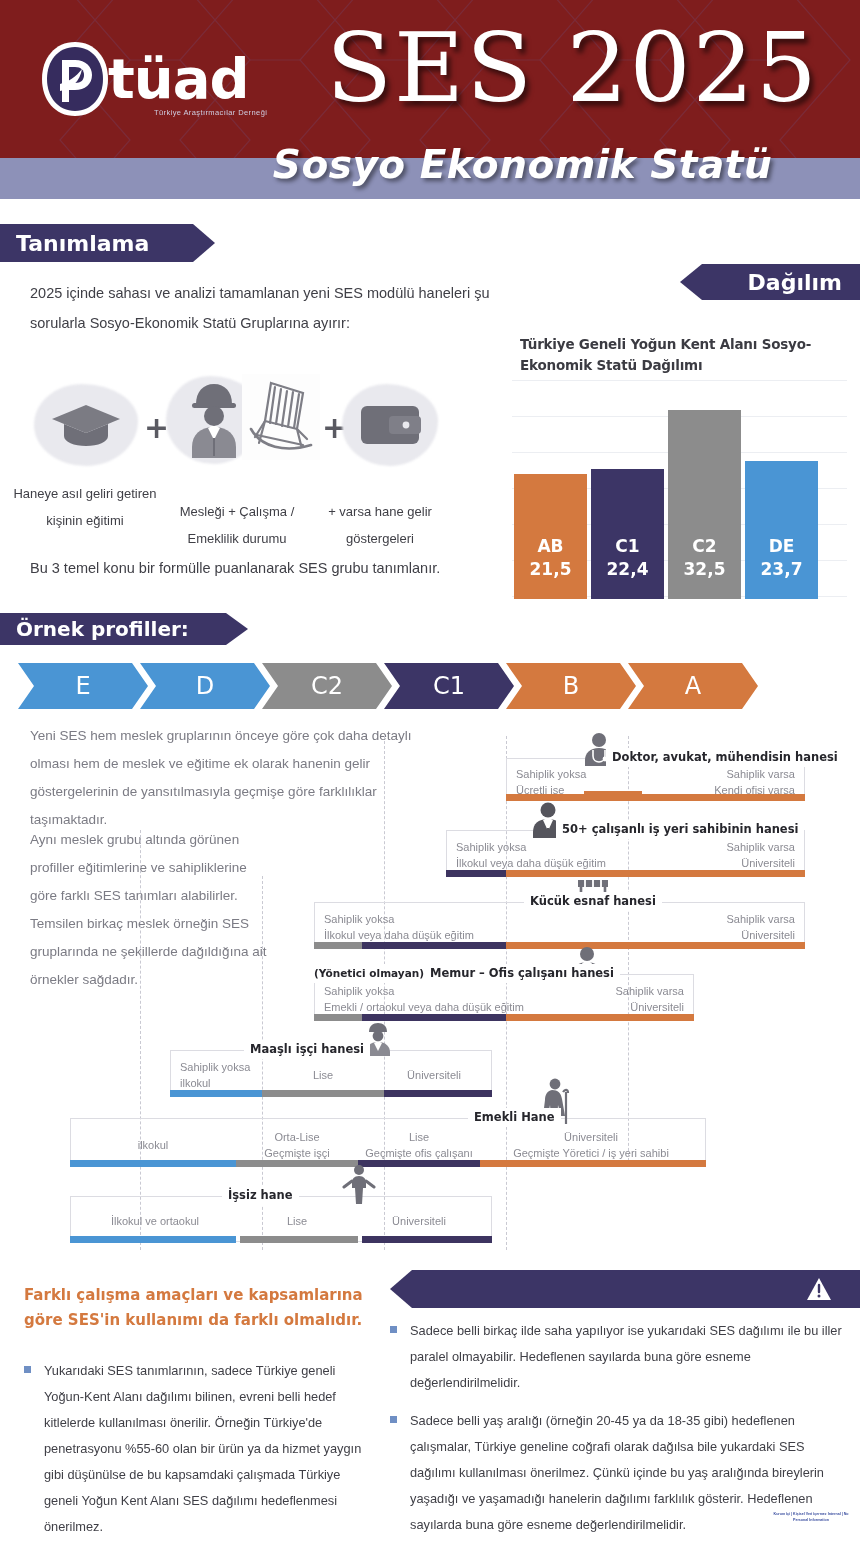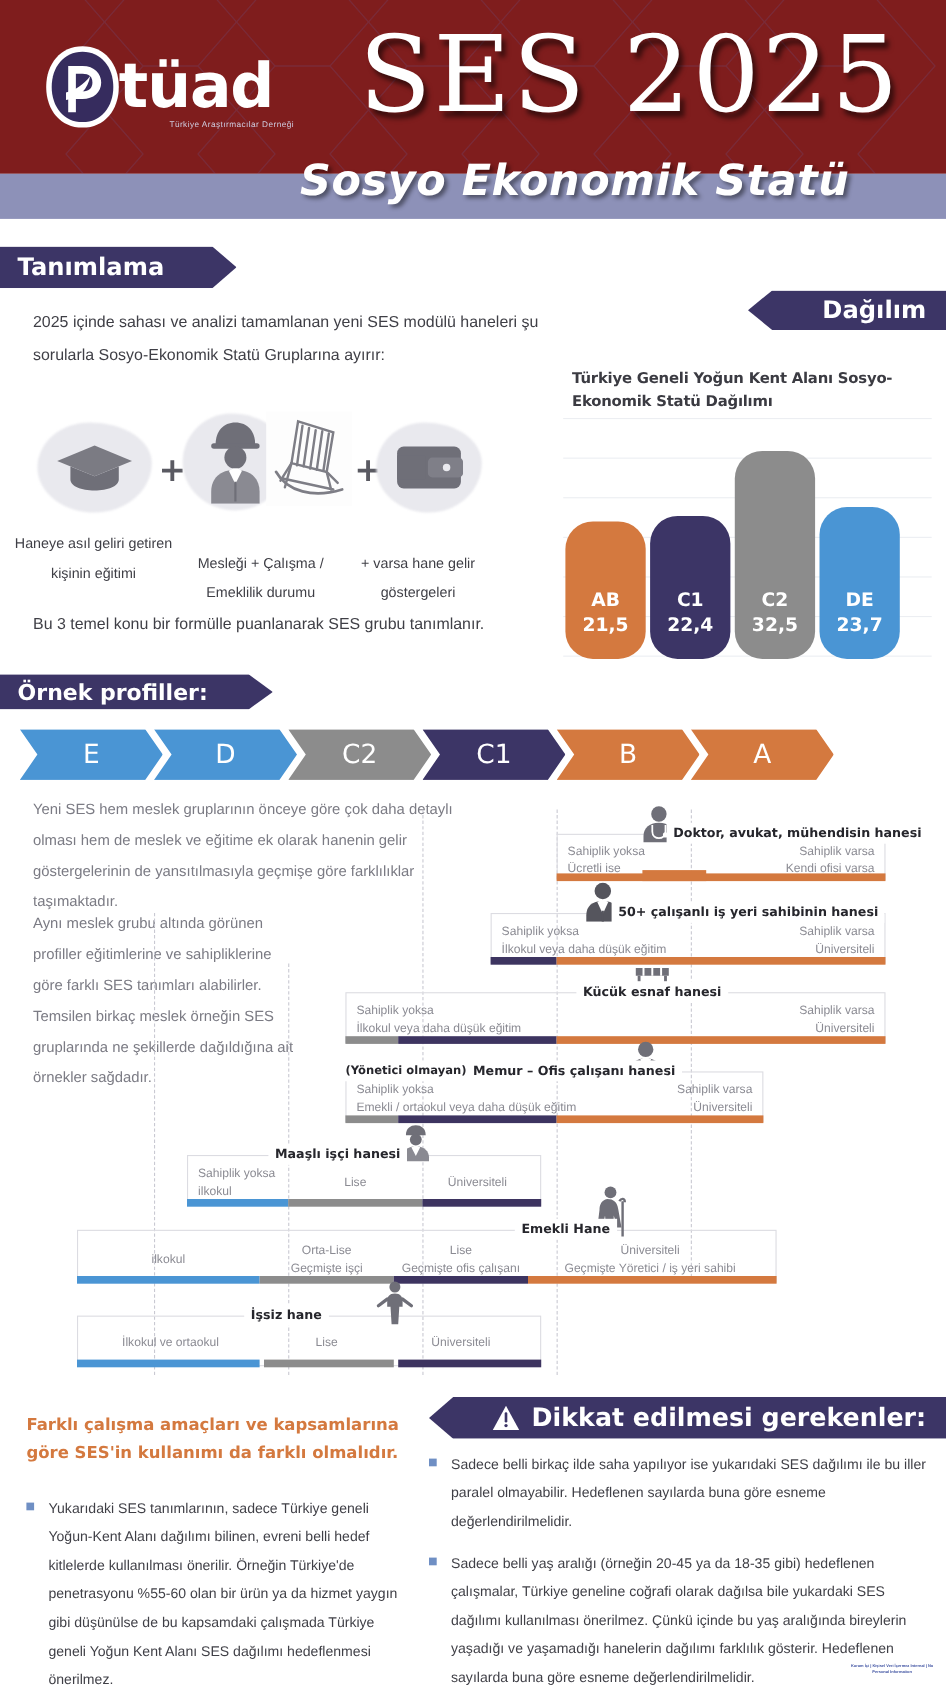--- a/index.html
+++ b/index.html
@@ -106,21 +106,20 @@
     font-family:"DejaVu Sans", sans-serif; font-weight:700;
     font-size:13.5px; line-height:21px; color:#3b3b42; letter-spacing:-.2px;
   }
   .grid-line { position:absolute; left:0; width:335px; height:1px; background:#eceef2; }
   .plot { position:absolute; left:0; top:50px; width:335px; height:215px; }
   .bar {
     position:absolute; bottom:0; width:73px;
     display:flex; flex-direction:column; align-items:center; justify-content:flex-end;
     color:#fff; font-family:"DejaVu Sans", sans-serif; font-weight:700;
     padding-bottom:18px;
-    border-radius:25px;
   }
   .bar .lbl { font-size:17px; line-height:23px; }
   .bar .val { font-size:17px; line-height:23px; }
 
   
   .chevrons { position:absolute; left:18px; top:663px; width:740px; height:46px; }
   .chev {
     position:absolute; top:0; height:46px;
     display:flex; align-items:center; justify-content:center;
     color:#fff; font-size:24px; font-weight:400;
@@ -465,21 +464,20 @@
 <div class="bot-head">Farklı çalışma amaçları ve kapsamlarına göre SES'in kullanımı da farklı olmalıdır.</div>
 
 <div class="ribbon left-point" id="ribbon-dikkat">
   <span class="warn-ico">
     <svg width="26" height="24" viewBox="0 0 26 24">
       <path d="M13 1 L25 23 H1 Z" fill="#ffffff"></path>
       <path d="M13 8 v7" stroke="#3c3566" stroke-width="2.4" stroke-linecap="round"></path>
       <circle cx="13" cy="19" r="1.5" fill="#3c3566"></circle>
     </svg>
   </span>
-  <span>Dikkat edilmesi gerekenler:</span>
 </div>
 
 <div class="bul" id="bul-left">
   <span class="dot"></span>
   <span class="tx">Yukarıdaki SES tanımlarının, sadece Türkiye geneli Yoğun-Kent Alanı dağılımı bilinen, evreni belli hedef kitlelerde kullanılması önerilir. Örneğin Türkiye'de penetrasyonu %55-60 olan bir ürün ya da hizmet yaygın gibi düşünülse de bu kapsamdaki çalışmada Türkiye geneli Yoğun Kent Alanı SES dağılımı hedeflenmesi önerilmez.</span>
 </div>
 
 <div class="bul" id="bul-r1">
   <span class="dot"></span>
   <span class="tx">Sadece belli birkaç ilde saha yapılıyor ise yukarıdaki SES dağılımı ile bu iller paralel olmayabilir. Hedeflenen sayılarda buna göre esneme değerlendirilmelidir.</span>

